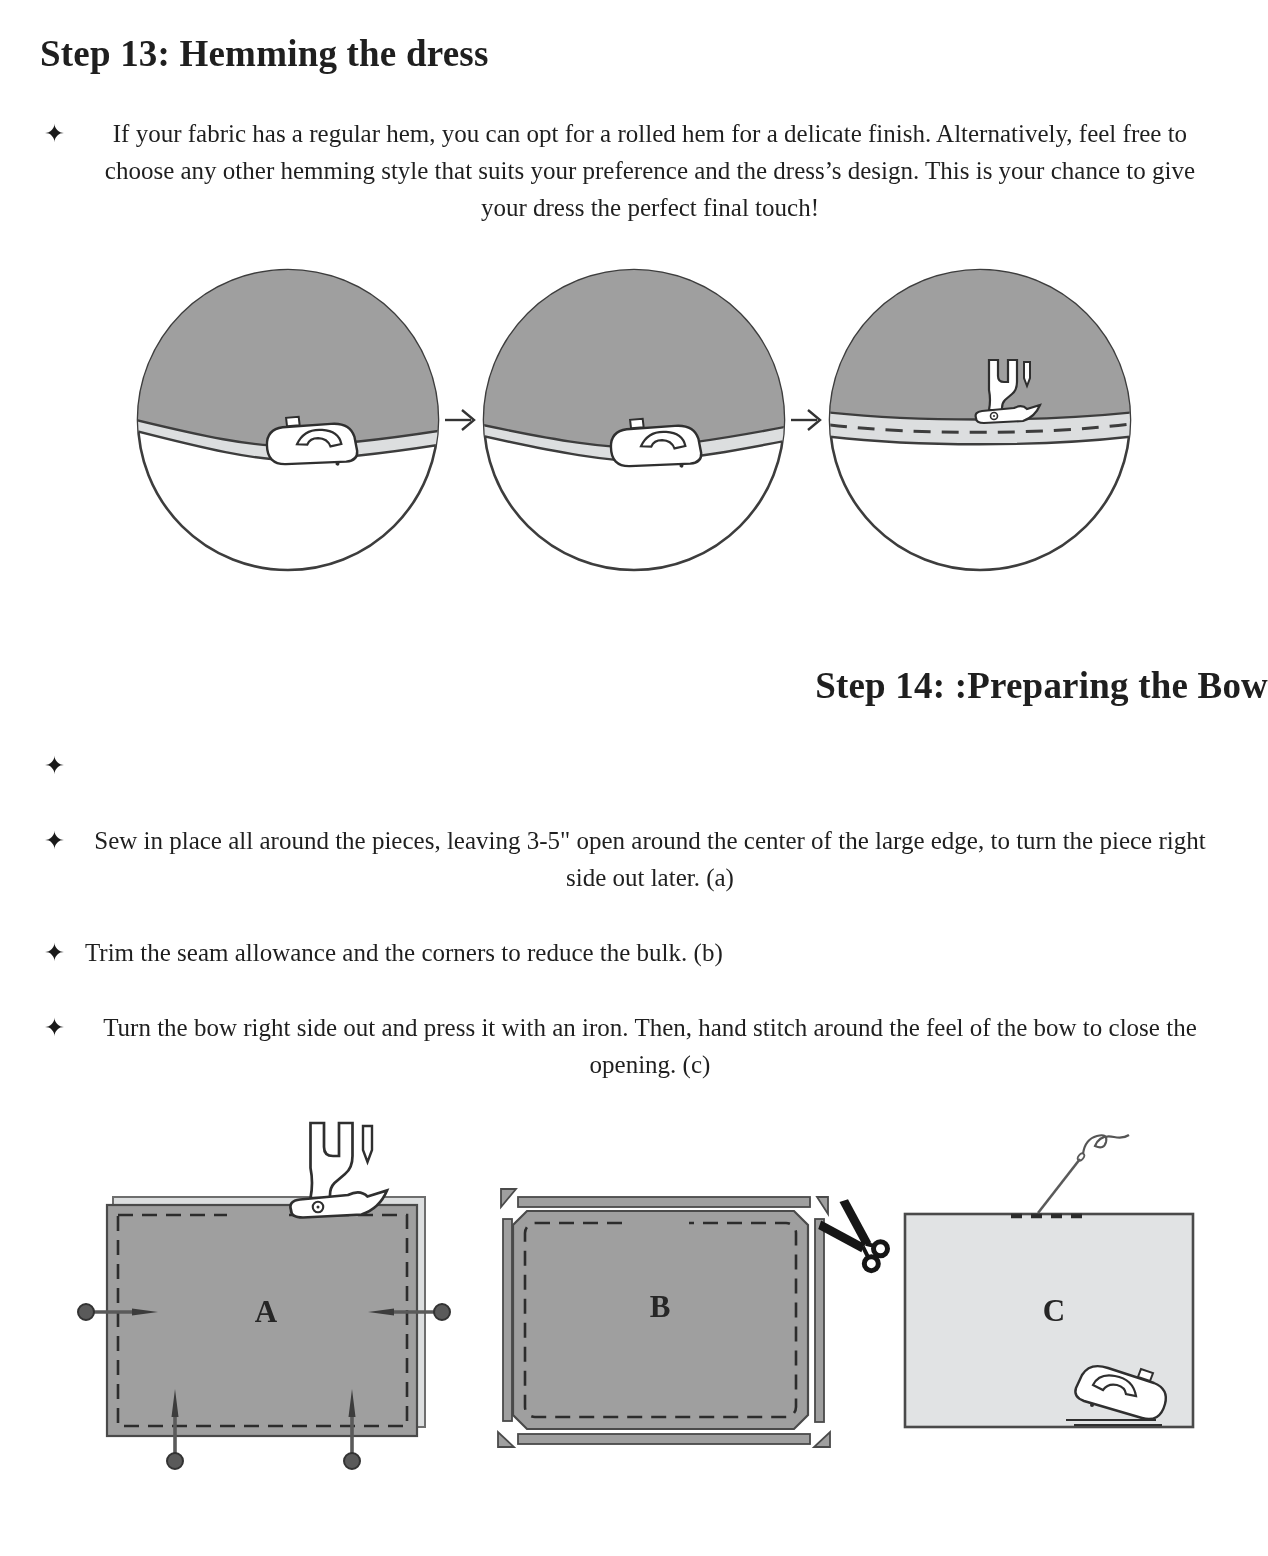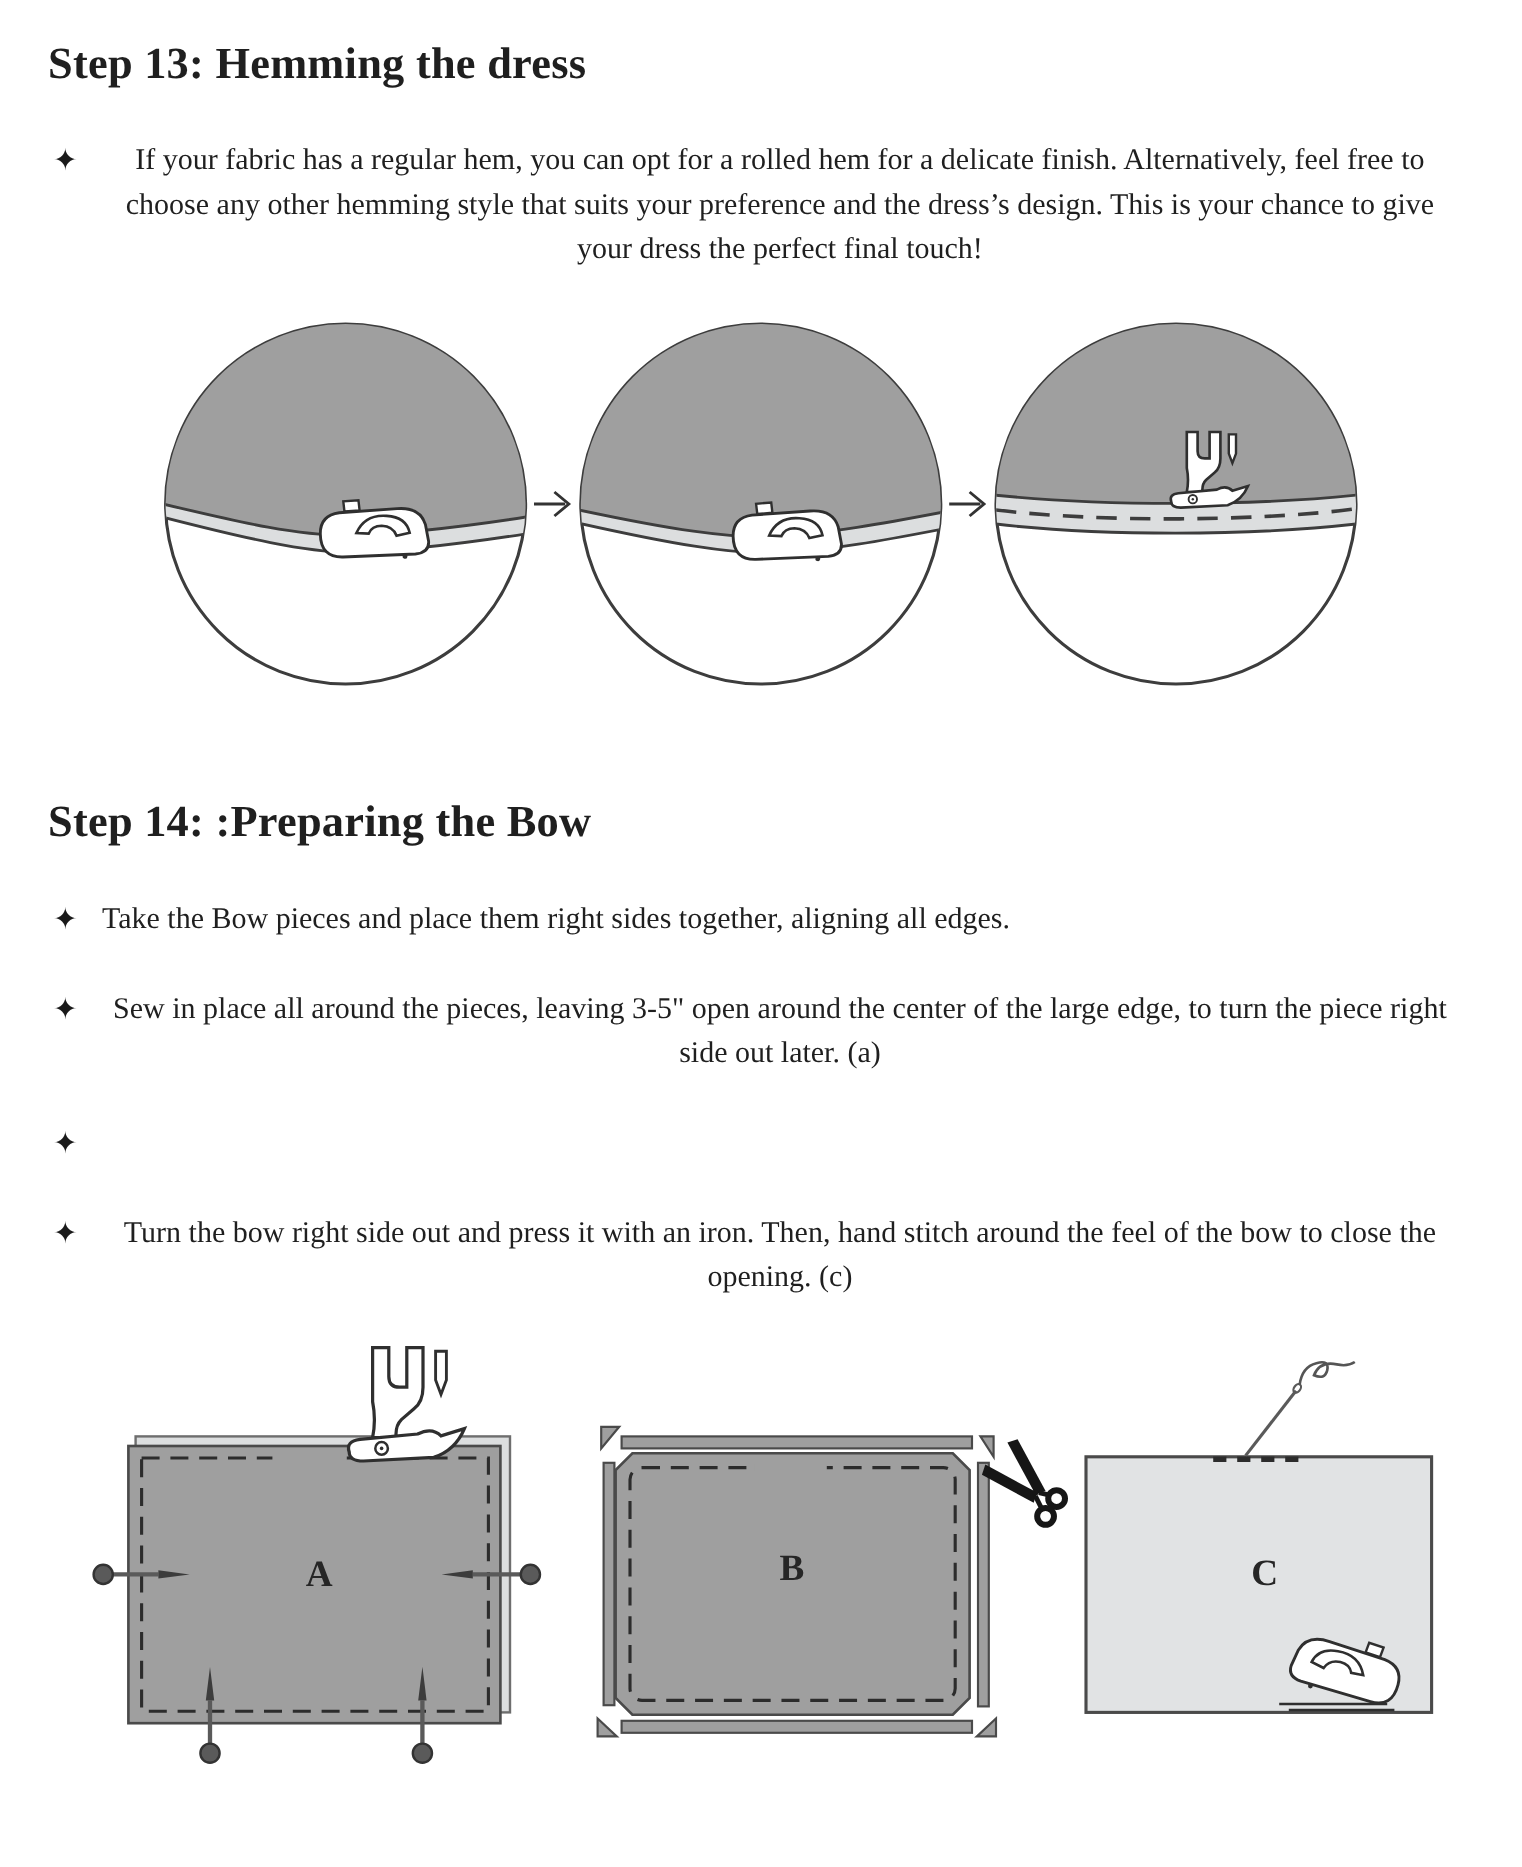--- a/index.html
+++ b/index.html
@@ -11,21 +11,21 @@
   html,body{margin:0;padding:0;}
   body{
     width:1268px;height:1556px;overflow:hidden;
     background:var(--background);color:var(--text);
     font-family:"Liberation Serif","DejaVu Serif",serif;
   }
   .doc{position:relative;padding-top:32px;}
   h1.step-heading{
     font-size:37px;font-weight:600;margin:0 0 0 40px;letter-spacing:.2px;
   }
-  h1.step-heading.s14{margin-left:40px;margin-top:88px;}
+  h1.step-heading.s14{margin-left:68px;margin-top:88px;text-align:right;}
   ul.bullets{list-style:none;margin:40px 0 0 0;padding:0;}
   li.bullet{display:flex;gap:20px;margin:0 0 38px 44px;align-items:flex-start;}
   .star{
     font-family:"DejaVu Sans",sans-serif;font-size:25px;line-height:37px;
     color:#1a1a1a;flex:0 0 auto;
   }
   .btext{font-size:25px;line-height:37px;max-width:1130px;text-align:center;}
   figure{margin:0;padding:0;}
   .hem-figure{display:flex;align-items:center;justify-content:center;margin-top:24px;}
   .bow-figure{margin:14px 0 0 44px;}
@@ -128,28 +128,28 @@
         <circle cx="20" cy="56" r="1" fill="#2f2f2f"></circle>
       </g>
     </svg>
   </figure>
 
   <h1 class="step-heading s14">Step 14: :Preparing the Bow</h1>
 
   <ul class="bullets">
     <li class="bullet">
       <span class="star">✦</span>
-      <span class="btext">Take the Bow pieces and place them right sides together, aligning all edges.</span>
     </li>
     <li class="bullet">
       <span class="star">✦</span>
       <span class="btext">Sew in place all around the pieces, leaving 3-5" open around the center of the large edge, to turn the piece right side out later. (a)</span>
     </li>
     <li class="bullet">
       <span class="star">✦</span>
+      <span class="btext">Trim the seam allowance and the corners to reduce the bulk. (b)</span>
     </li>
     <li class="bullet">
       <span class="star">✦</span>
       <span class="btext">Turn the bow right side out and press it with an iron. Then, hand stitch around the feel of the bow to close the opening. (c)</span>
     </li>
   </ul>
 
   <figure class="bow-figure">
     <svg width="1180" height="360" viewBox="0 0 1180 360">
 

